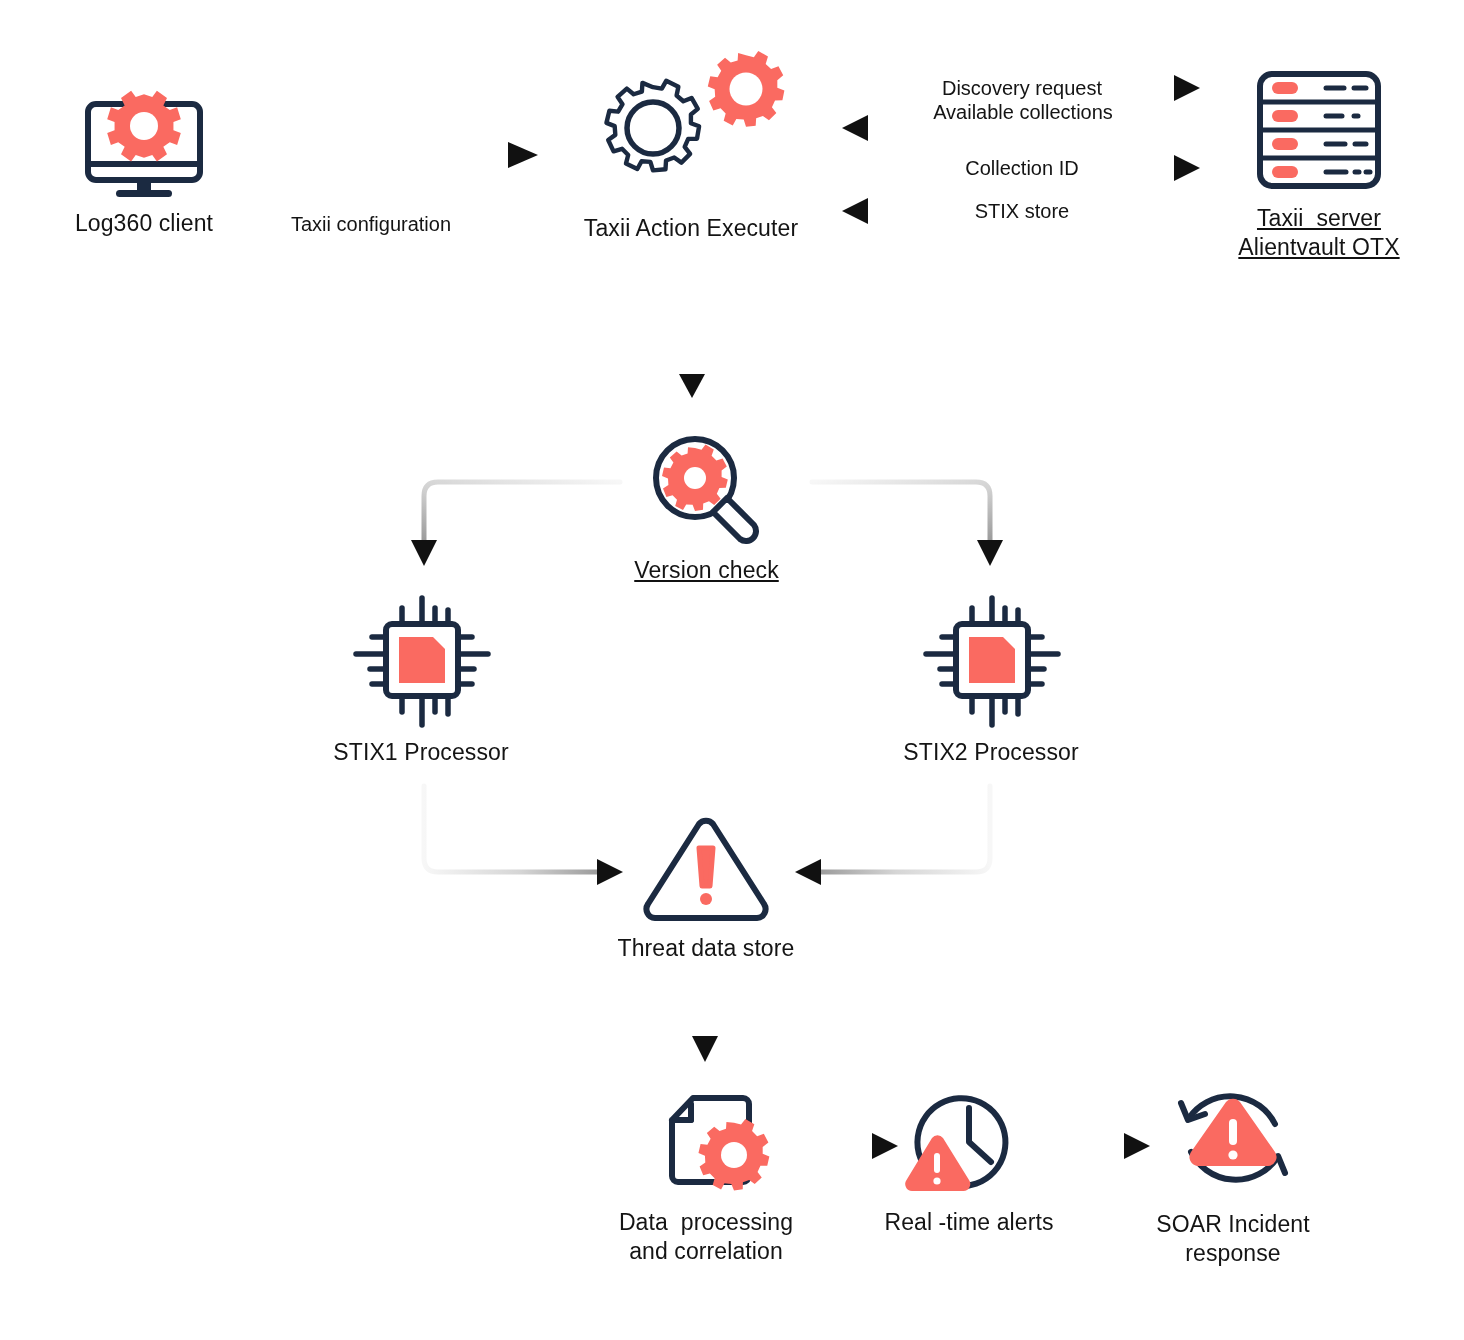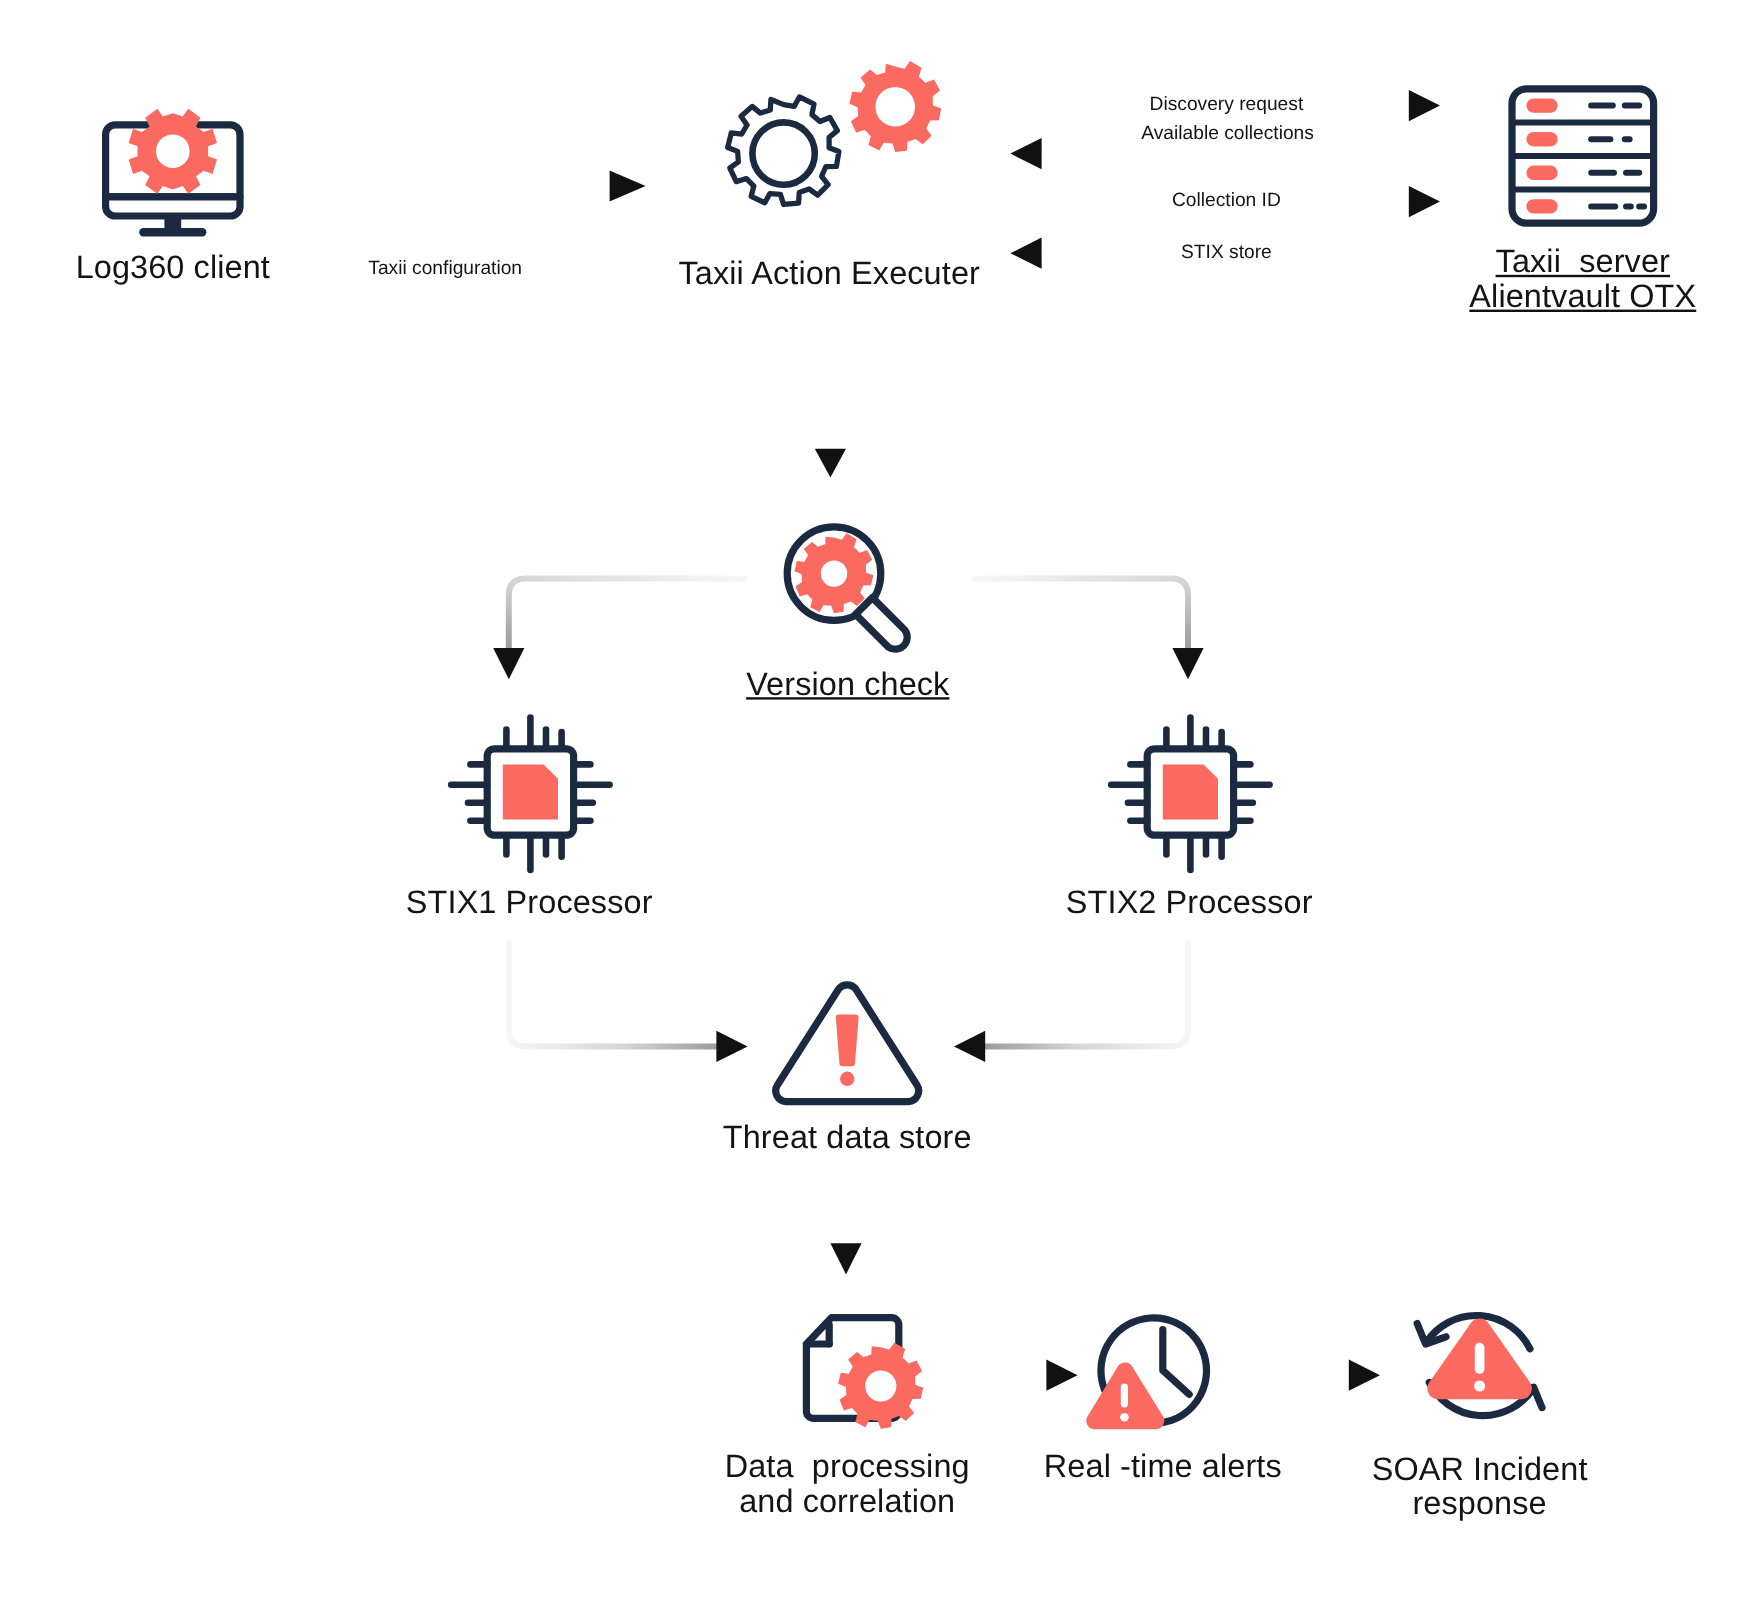--- a/index.html
+++ b/index.html
@@ -10,30 +10,30 @@
     font-family:"Liberation Sans","DejaVu Sans",sans-serif;
     color:#111111;
     overflow:hidden;
     position:relative;
   }
   #diagram{position:absolute;inset:0;width:1464px;height:1340px;}
   .node{position:absolute;display:flex;flex-direction:column;align-items:center;}
   .node-icon{display:block;}
   .node-label{
     margin-top:6px;
-    font-size:27px;
+    font-size:23px;
     line-height:29px;
     text-align:center;
     color:#141414;
     letter-spacing:.1px;
     white-space:pre;
   }
   .edge-label{
     position:absolute;
-    font-size:16px;
+    font-size:20px;
     line-height:24px;
     color:#141414;
     text-align:center;
     white-space:pre;
     background:#ffffff;
     padding:0 7px;
   }
   svg{overflow:visible;}
 </style>
 </head>
@@ -201,21 +201,21 @@
     <path d="M80 76 L104 100" stroke="#1B2A41" stroke-width="6" stroke-linecap="round"></path>
     <path d="M85 68 L112 95 a10 10 0 0 1 -14 14 L71 82 Z" fill="#fff" stroke="#1B2A41" stroke-width="6" stroke-linejoin="round"></path>
     <g transform="translate(53,48)">
       <path d="M0,-30 L6.5,-28.2 L10.5,-33.6 L18.8,-28.6 L16.6,-22.2 L21.4,-17.4 L27.6,-19.6 L31.8,-11.6 L26.6,-7.4 L26.6,-1 L32.8,1.4 L30.8,9.8 L24.4,10 L21.8,15.8 L25.6,20.8 L19.2,27 L14,23.2 L8.2,25.4 L8,31.8 L0,33 L-2.4,26.8 L-8.8,26.4 L-12,32 L-19.8,28 L-18,21.8 L-22.4,17.2 L-28.6,19 L-32,10.6 L-26.6,7 L-27,0.6 L-33,-2 L-31,-10.4 L-24.6,-9.8 L-21.6,-15.4 L-25.2,-20.6 L-18.4,-26.4 L-13.4,-22.4 L-7.4,-24.4 L-7,-30.8 Z" fill="#FA6A61"></path>
       <circle cx="0" cy="0" r="11" fill="#fff"></circle>
     </g>
   </svg>
   <div class="node-label">Version check</div>
 </div>
 
-<div class="node" style="left:348px;top:592px;width:186px;">
+<div class="node" style="left:328px;top:592px;width:186px;">
   <svg class="node-icon" width="160" height="140" viewBox="0 0 160 140">
     <rect x="45" y="32" width="72" height="72" rx="6" fill="#fff" stroke="#1B2A41" stroke-width="6"></rect>
     <path d="M58 45 h34 l12 12 v34 h-46 z" fill="#FA6A61"></path>
     <g stroke="#1B2A41" stroke-width="5.5" stroke-linecap="round">
       <line x1="61" y1="32" x2="61" y2="16"></line>
       <line x1="81" y1="32" x2="81" y2="6"></line>
       <line x1="94" y1="32" x2="94" y2="16"></line>
       <line x1="107" y1="32" x2="107" y2="18"></line>
       <line x1="61" y1="104" x2="61" y2="120"></line>
       <line x1="81" y1="104" x2="81" y2="133"></line>

